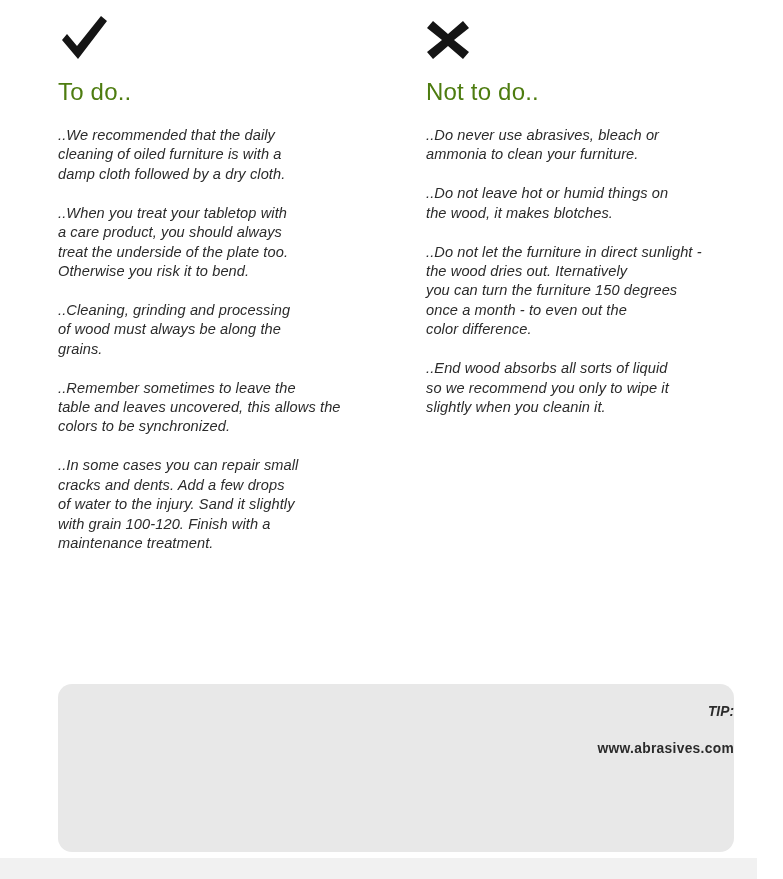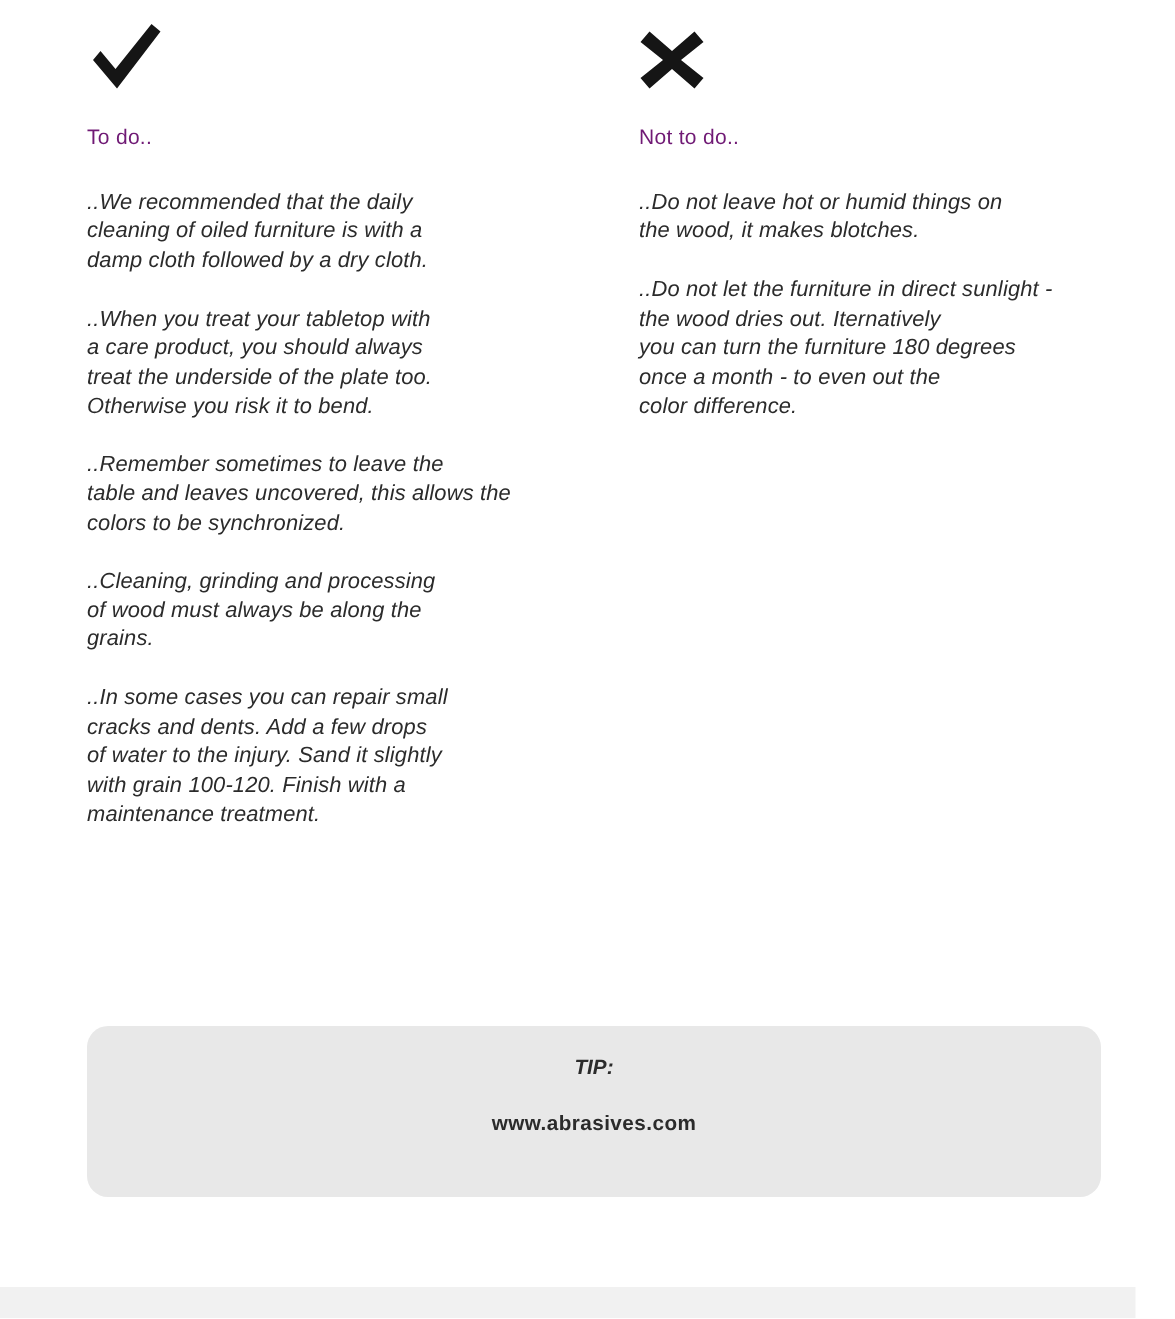--- a/index.html
+++ b/index.html
@@ -23,44 +23,44 @@
   .column.left  { left: 58px;  width: 350px; }
   .column.right { left: 426px; width: 330px; }
 
   .icon-wrap {
     height: 52px;
     margin-bottom: 14px;
   }
   .column.right .icon-wrap { padding-top: 5px; height: 47px; }
 
   h2.col-heading {
-    font-size: 14px;
+    font-size: 24px;
     font-weight: 500;
     line-height: 23px;
     margin: 0 0 23px 0;
     letter-spacing: 0.2px;
-    color: #701a75;
+    color: #4d7c0f;
   }
   .para {
     font-size: 14.6px;
     line-height: 19.4px;
     margin: 0 0 19.5px 0;
     white-space: pre-line;
     letter-spacing: 0.1px;
     font-style: italic;
   }
   .tip-box {
     position: absolute;
     left: 58px;
     top: 684px;
     width: 676px;
-    height: 114px;
+    height: 168px;
     background: #e8e8e8;
     border-radius: 14px;
-    text-align: center;
+    text-align: right;
     box-sizing: border-box;
     padding-top: 19px;
     font-size: 13.8px;
     line-height: 18.5px;
   }
   .tip-title {
     font-weight: bold;
     font-style: italic;
   }
   .tip-line {
@@ -93,47 +93,52 @@
       </svg>
     </div>
     <h2 class="col-heading">To do..</h2>
     <p class="para">..We recommended that the daily
 cleaning of oiled furniture is with a
 damp cloth followed by a dry cloth.</p>
     <p class="para">..When you treat your tabletop with
 a care product, you should always
 treat the underside of the plate too.
 Otherwise you risk it to bend.</p>
+    <p class="para">..Cleaning, grinding and processing
+of wood must always be along the
+grains.</p>
     <p class="para">..Remember sometimes to leave the
 table and leaves uncovered, this allows the
 colors to be synchronized.</p>
-    <p class="para">..Cleaning, grinding and processing
-of wood must always be along the
-grains.</p>
     <p class="para">..In some cases you can repair small
 cracks and dents. Add a few drops
 of water to the injury. Sand it slightly
 with grain 100-120. Finish with a
 maintenance treatment.</p>
   </div>
 
   <div class="column right">
     <div class="icon-wrap">
       <svg width="44" height="42" viewBox="0 0 44 42">
         <path d="M7 2 L22 15 L37 2 L43 9 L28 21 L43 33 L37 40 L22 27 L7 40 L1 33 L16 21 L1 9 Z" fill="#151515"></path>
       </svg>
     </div>
     <h2 class="col-heading">Not to do..</h2>
+    <p class="para">..Do never use abrasives, bleach or
+ammonia to clean your furniture.</p>
     <p class="para">..Do not leave hot or humid things on
 the wood, it makes blotches.</p>
     <p class="para">..Do not let the furniture in direct sunlight -
 the wood dries out. Iternatively
-you can turn the furniture 180 degrees
+you can turn the furniture 150 degrees
 once a month - to even out the
 color difference.</p>
+    <p class="para">..End wood absorbs all sorts of liquid
+so we recommend you only to wipe it
+slightly when you cleanin it.</p>
   </div>
 
   <div class="tip-box">
     <div class="tip-title">TIP:</div>
     <div class="tip-gap"></div>
     <div class="tip-website">www.abrasives.com</div>
   </div>
 
   <div class="bottom-strip"></div>
 

